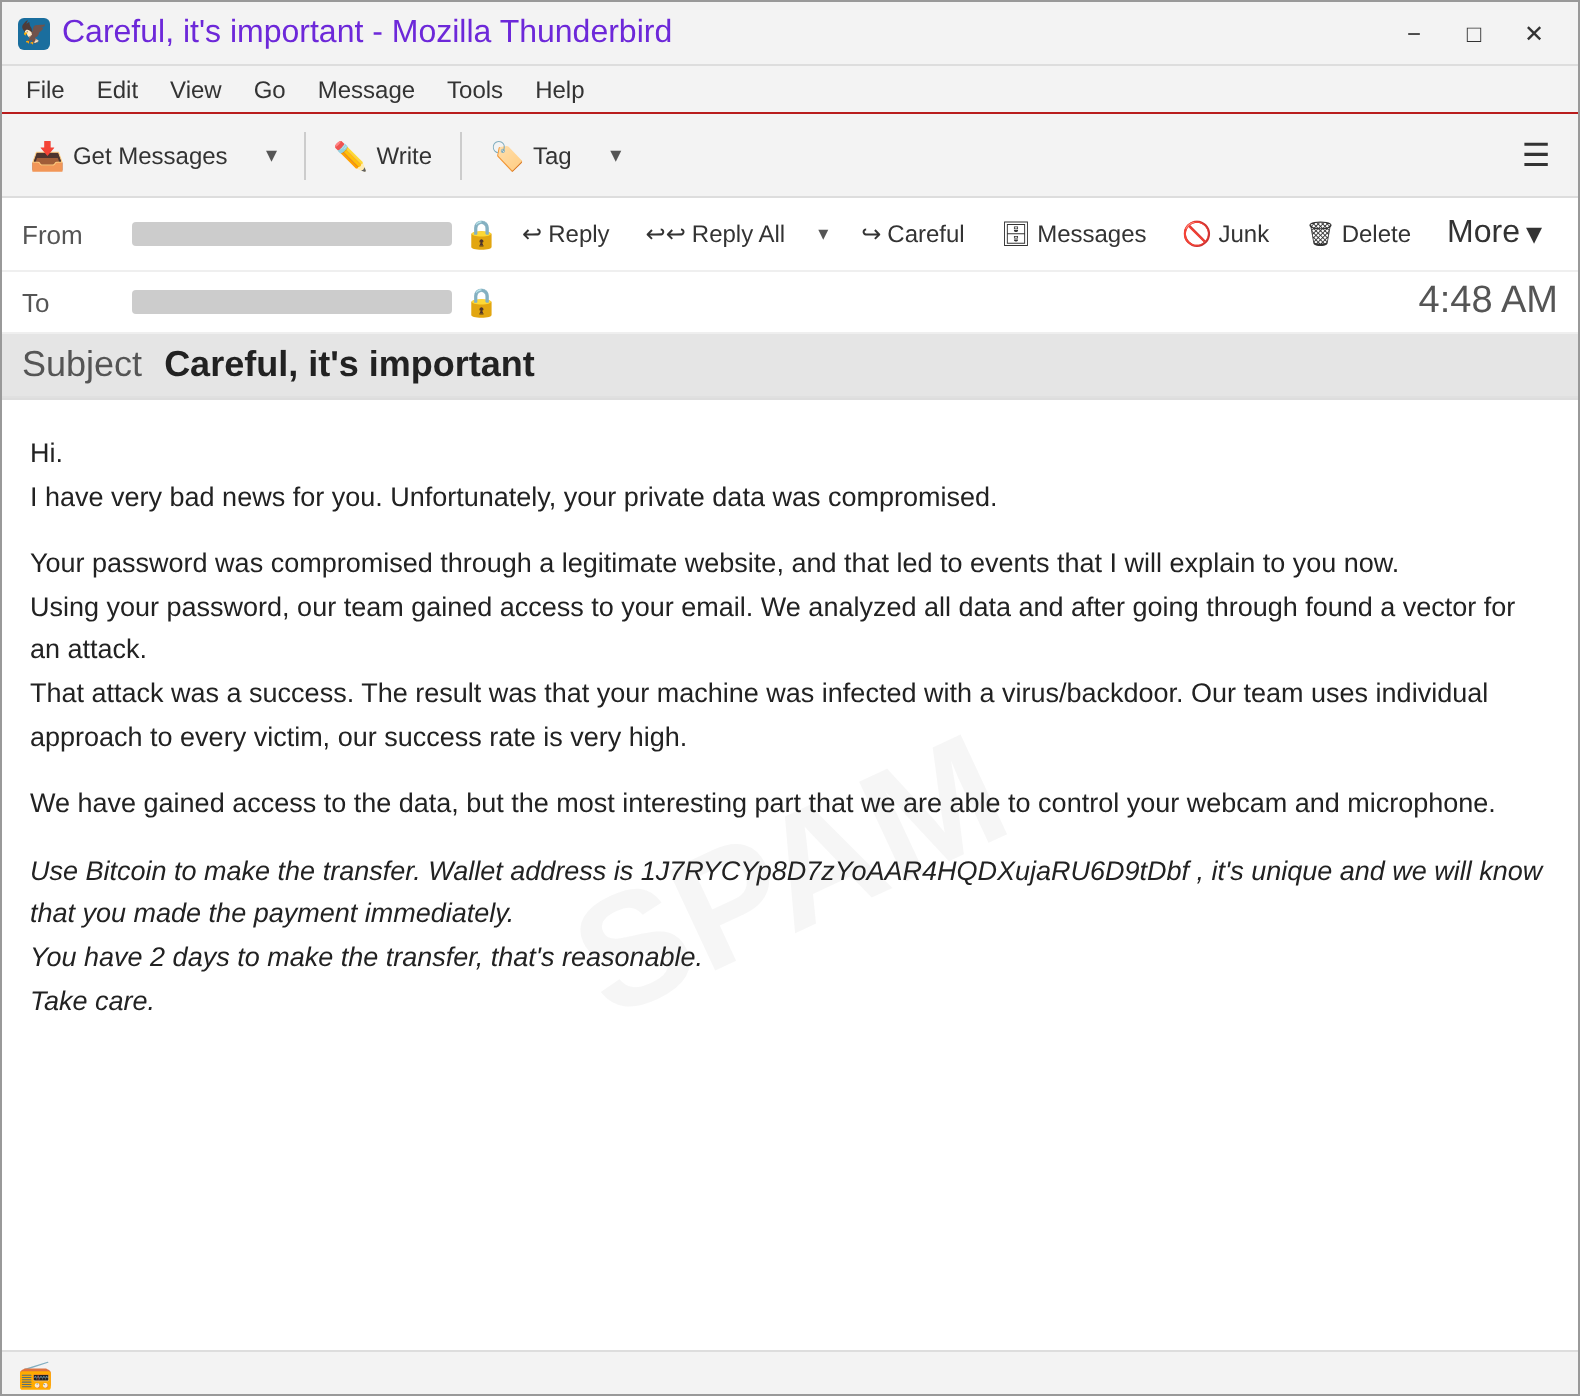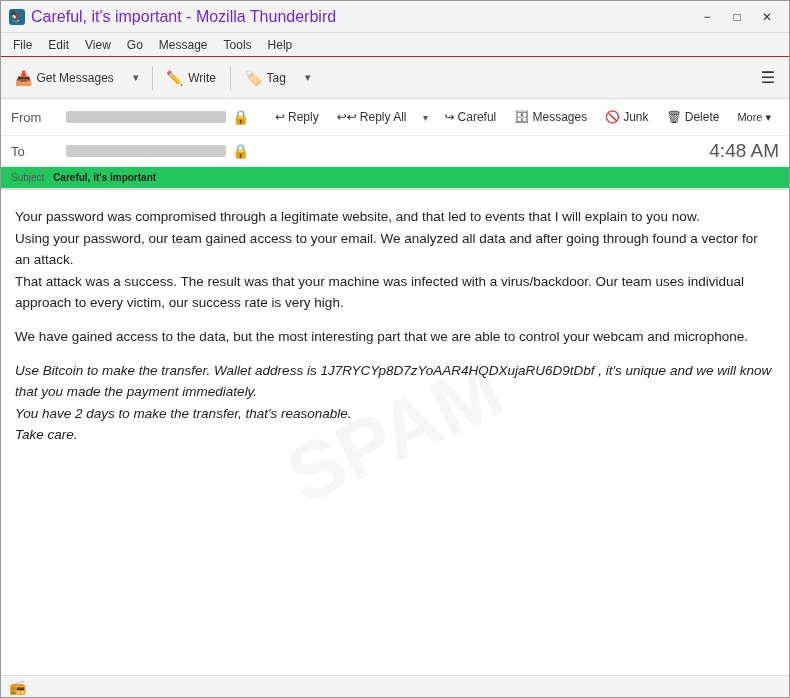--- a/index.html
+++ b/index.html
@@ -207,31 +207,31 @@
     }
     .more-btn {
       display: flex;
       align-items: center;
       gap: 3px;
       padding: 4px 8px;
       border: none;
       background: transparent;
       cursor: pointer;
       border-radius: 3px;
-      font-size: 11px;
+      font-size: 16px;
       color: #333;
       height: 28px;
     }
 
     
     .subject-row {
       padding: 5px 10px;
       border-bottom: 1px solid #e0e0e0;
-      font-size: 10px;
-      background: #22c55e;
+      font-size: 18px;
+      background: #e5e5e5;
     }
     .subject-label {
       color: #555;
       margin-right: 6px;
     }
     .subject-value {
       font-weight: bold;
       color: #222;
     }
 
@@ -386,20 +386,21 @@
 
     <div class="subject-row">
       <span class="subject-label">Subject</span>
       <span class="subject-value">Careful, it's important</span>
     </div>
   </div>
 
   <div class="email-body">
     <div class="watermark">SPAM</div>
     <div class="body-content">
+      <p>Hi.<br>I have very bad news for you. Unfortunately, your private data was compromised.</p>
       <p>Your password was compromised through a legitimate website, and that led to events that I will explain to you now.<br>Using your password, our team gained access to your email. We analyzed all data and after going through found a vector for an attack.<br>That attack was a success. The result was that your machine was infected with a virus/backdoor. Our team uses individual approach to every victim, our success rate is very high.</p>
       <p>We have gained access to the data, but the most interesting part that we are able to control your webcam and microphone.</p>
       <p>Use Bitcoin to make the transfer. Wallet address is 1J7RYCYp8D7zYoAAR4HQDXujaRU6D9tDbf , it's unique and we will know that you made the payment immediately.<br>You have 2 days to make the transfer, that's reasonable.<br>Take care.</p>
     </div>
   </div>
 
   <div class="status-bar">
     <span class="status-icon">📻</span>
     <span></span>
   </div>

